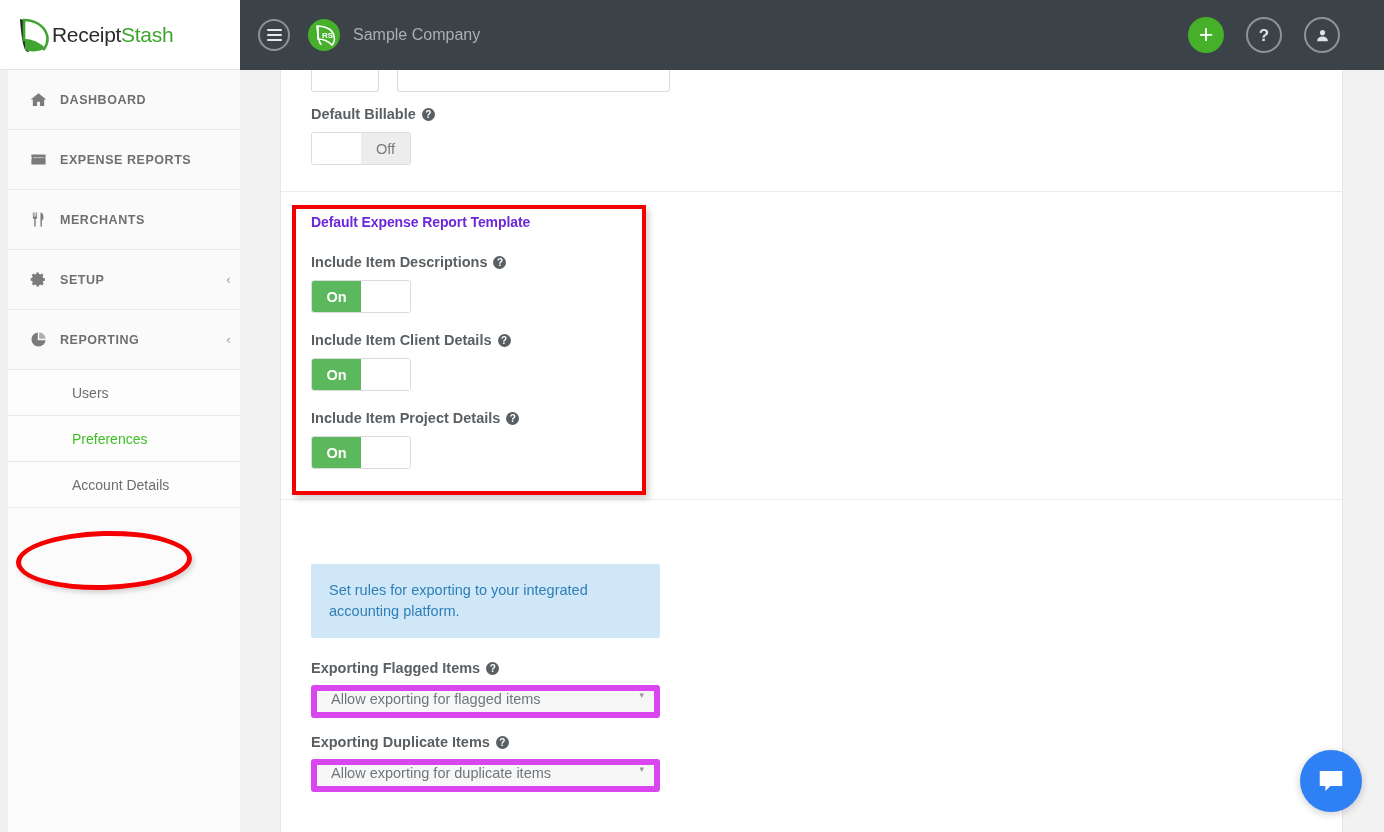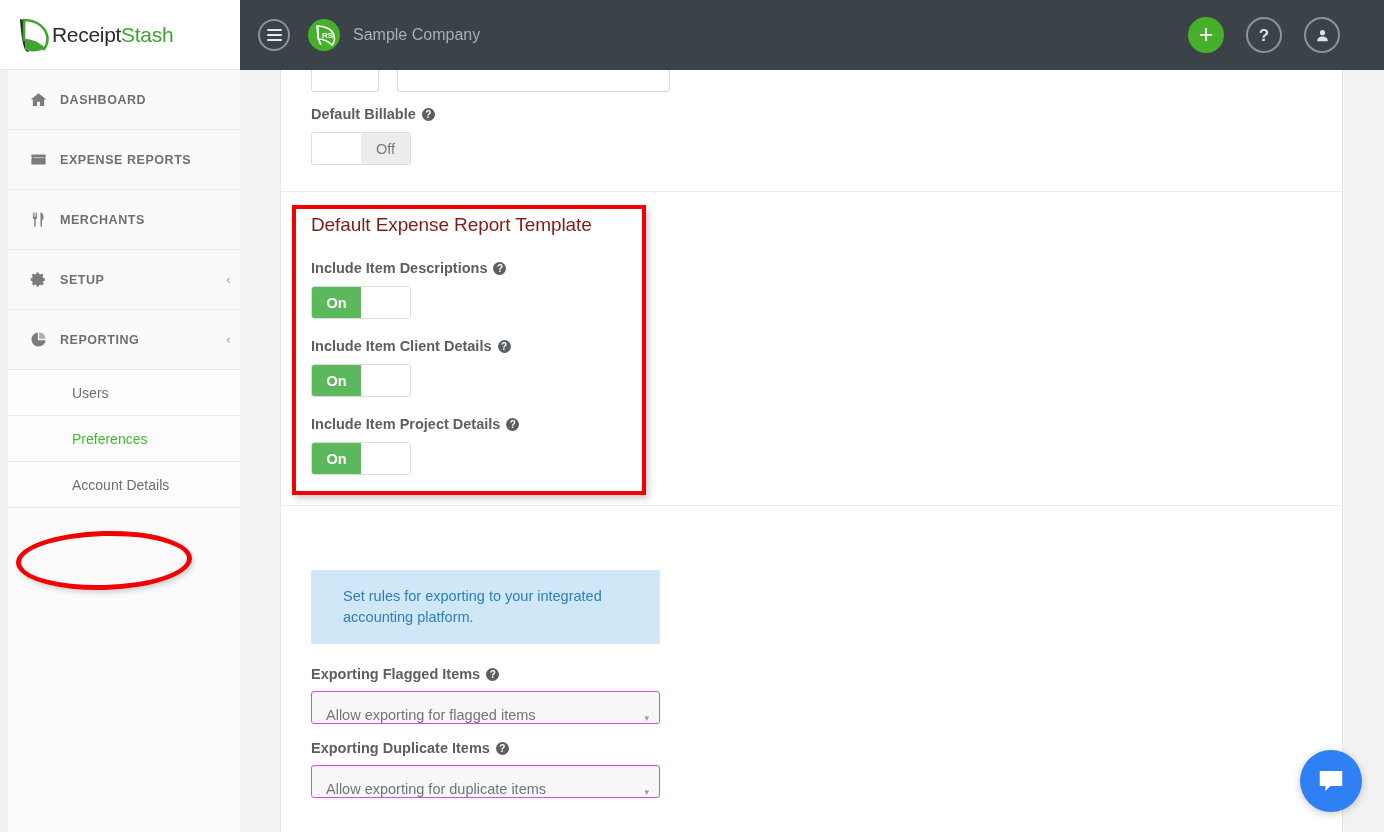--- a/index.html
+++ b/index.html
@@ -169,42 +169,42 @@
     flex: 1; display: flex; align-items: center; justify-content: center;
     font-size: 14.5px;
   }
   .toggle.on .half.left { background: #5cb85c; color: #fff; font-weight: 700; }
   .toggle.on .half.right { background: #fff; }
   .toggle.off .half.left { background: #fff; }
   .toggle.off .half.right { background: #ededed; color: #7a7a7a; }
 
   
   .section-title {
-    font-size: 19px; font-weight: 400; color: #7f1d1d;
+    font-size: 14px; font-weight: 700; color: #6d28d9;
     letter-spacing: -0.1px;
   }
 
   
   .info-banner {
     margin-top: 22px;
     width: 349px;
     background: #cfe7f7;
     color: #2e7fb8;
     font-size: 14.5px; line-height: 21px;
-    padding: 16px 32px;
+    padding: 16px 18px;
     border-radius: 2px;
   }
 
   
   .select {
     margin-top: 9px;
     width: 349px; height: 33px;
     background: #f7f7f7;
-    border: 1px solid #d946ef; border-radius: 3px;
-    display: flex; align-items: flex-end;
+    border: 6px solid #d946ef; border-radius: 3px;
+    display: flex; align-items: flex-start;
     padding: 0 10px 0 14px;
     font-size: 14.5px; color: #6f767c;
     cursor: pointer;
   }
   .select .caret {
     margin-left: auto; color: #9a9a9a; font-size: 9px; line-height: 1;
     font-family: "DejaVu Sans", sans-serif;
   }
 
   

